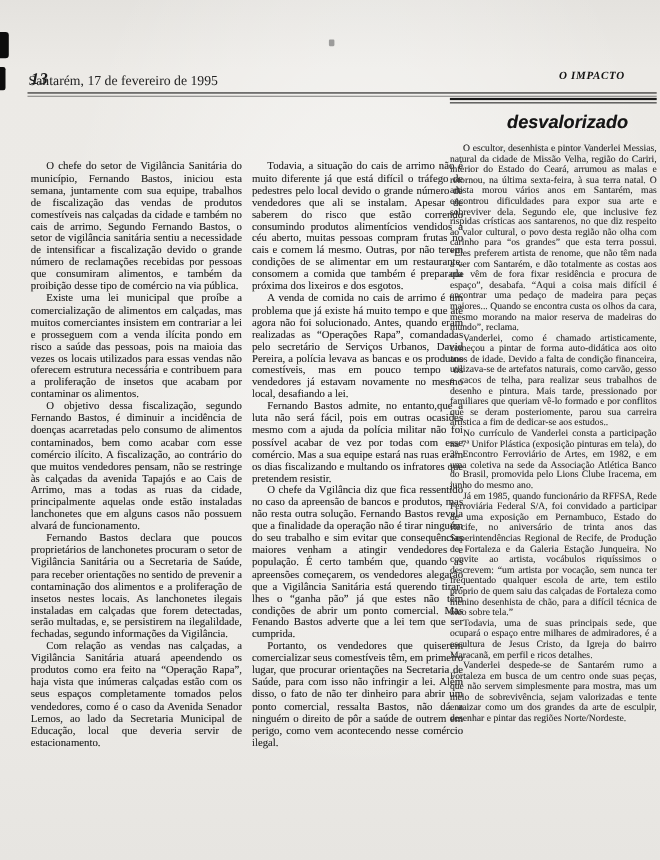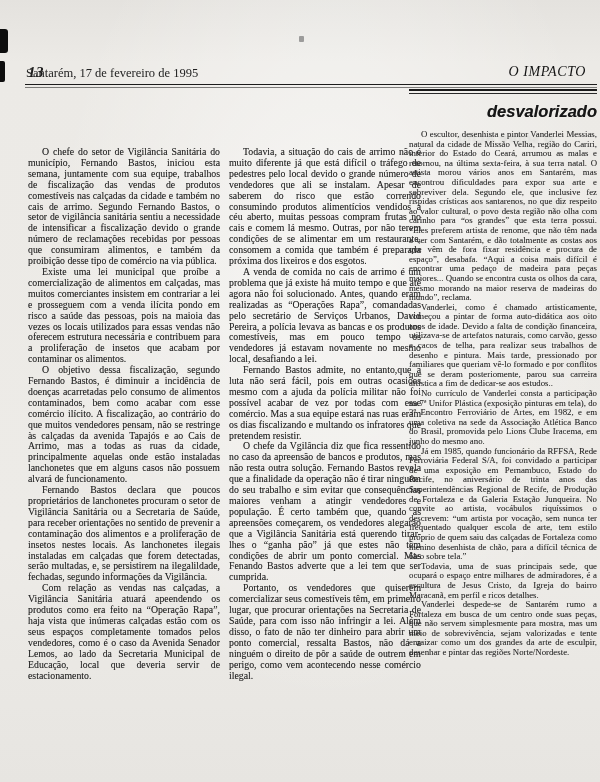--- a/index.html
+++ b/index.html
@@ -26,23 +26,23 @@
   .pagenum{
     position:absolute;left:2px;top:0;
     font-family:Liberation Serif, serif;font-weight:bold;font-style:italic;
     font-size:15px;color:#1c1c1c;letter-spacing:.5px;
   }
   .dateline{
     position:absolute;left:0;right:0;text-align:left;top:2px;
     font-size:12.5px;color:#222;
   }
   .masthead{
-    position:absolute;right:0;top:0;
-    font-family:"Liberation Serif", serif;font-weight:normal;font-style:italic;
-    font-size:14px;color:#141414;letter-spacing:.6px;
+    position:absolute;right:18px;top:0;
+    font-family:"Liberation Serif", serif;font-weight:bold;font-style:italic;
+    font-size:10px;color:#141414;letter-spacing:.6px;
   }
   .rule-full{position:absolute;left:25px;top:84px;width:572px;height:0;border-top:1.6px solid #1c1c1c;}
   .rule-full-2{position:absolute;left:25px;top:87px;width:572px;height:0;border-top:.8px solid rgba(30,30,30,.55);}
 
   
   .main-headline{
     position:absolute;left:28px;top:90px;width:392px;margin:0;
     font-family:"Liberation Sans", sans-serif;font-weight:bold;
     font-size:21px;line-height:25px;text-align:center;color:#141414;
     letter-spacing:-.2px;
@@ -61,21 +61,21 @@
 
   
   .side{position:absolute;left:409px;top:89px;width:188px;}
   .side-rule{height:0;border-top:2.4px solid #1a1a1a;margin-bottom:2px;}
   .side-rule-2{height:0;border-top:1px solid #2a2a2a;margin-bottom:6px;}
   .side-headline{margin:0 0 8px 0;font-family:"Liberation Sans", sans-serif;
     font-weight:bold;font-style:italic;color:#161616;
     font-size:15.5px;line-height:22px;text-shadow:0 0 .4px rgba(0,0,0,.5);}
   .side-headline .hl1{display:block;text-align:center;word-spacing:7px;}
   .side-headline .hl2{display:block;text-align:right;padding-right:14px;}
-  .side-headline .hl3{display:block;text-align:right;padding-left:26px;font-size:16.5px;}
+  .side-headline .hl3{display:block;text-align:center;padding-left:26px;font-size:16.5px;}
   .side-body p{
     margin:0;text-align:justify;text-indent:12px;
     font-size:8.8px;line-height:9.6px;color:#2e2e2e;
     text-shadow:0 0 .3px rgba(0,0,0,.3);
   }
 
   
   .bleed{
     position:absolute;left:418px;top:126px;width:175px;
     font-family:"Liberation Sans", sans-serif;font-weight:bold;

